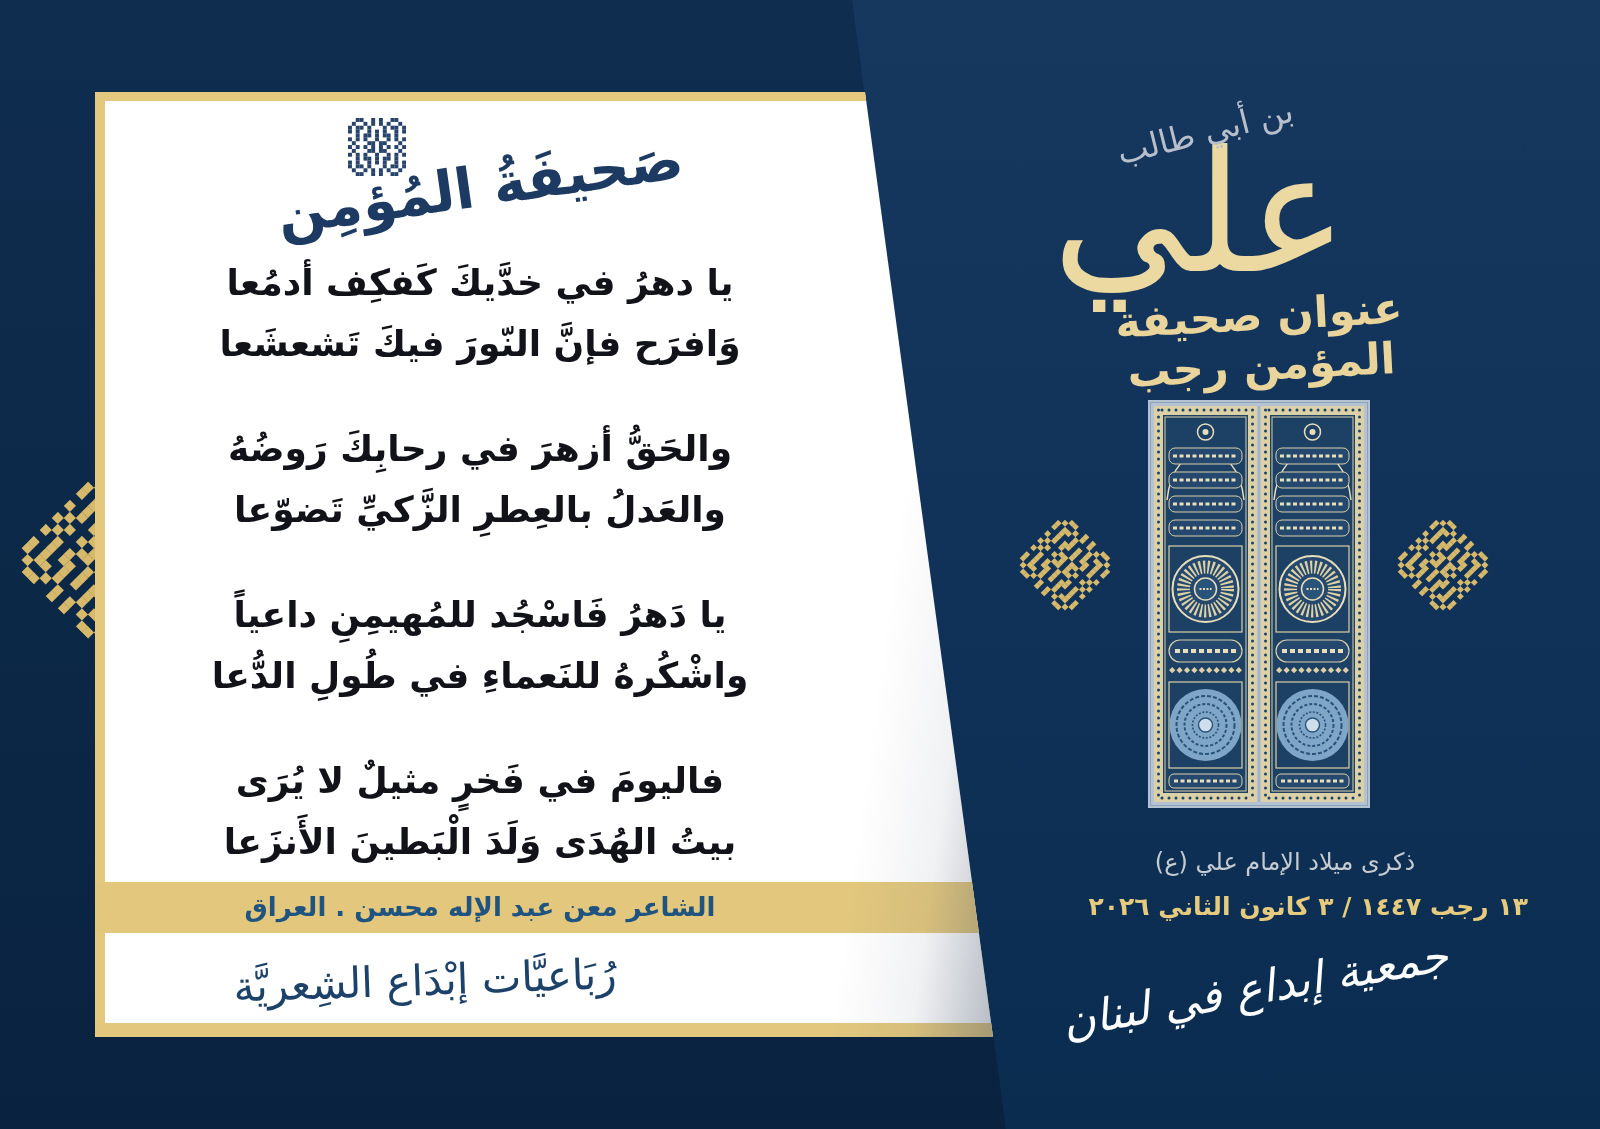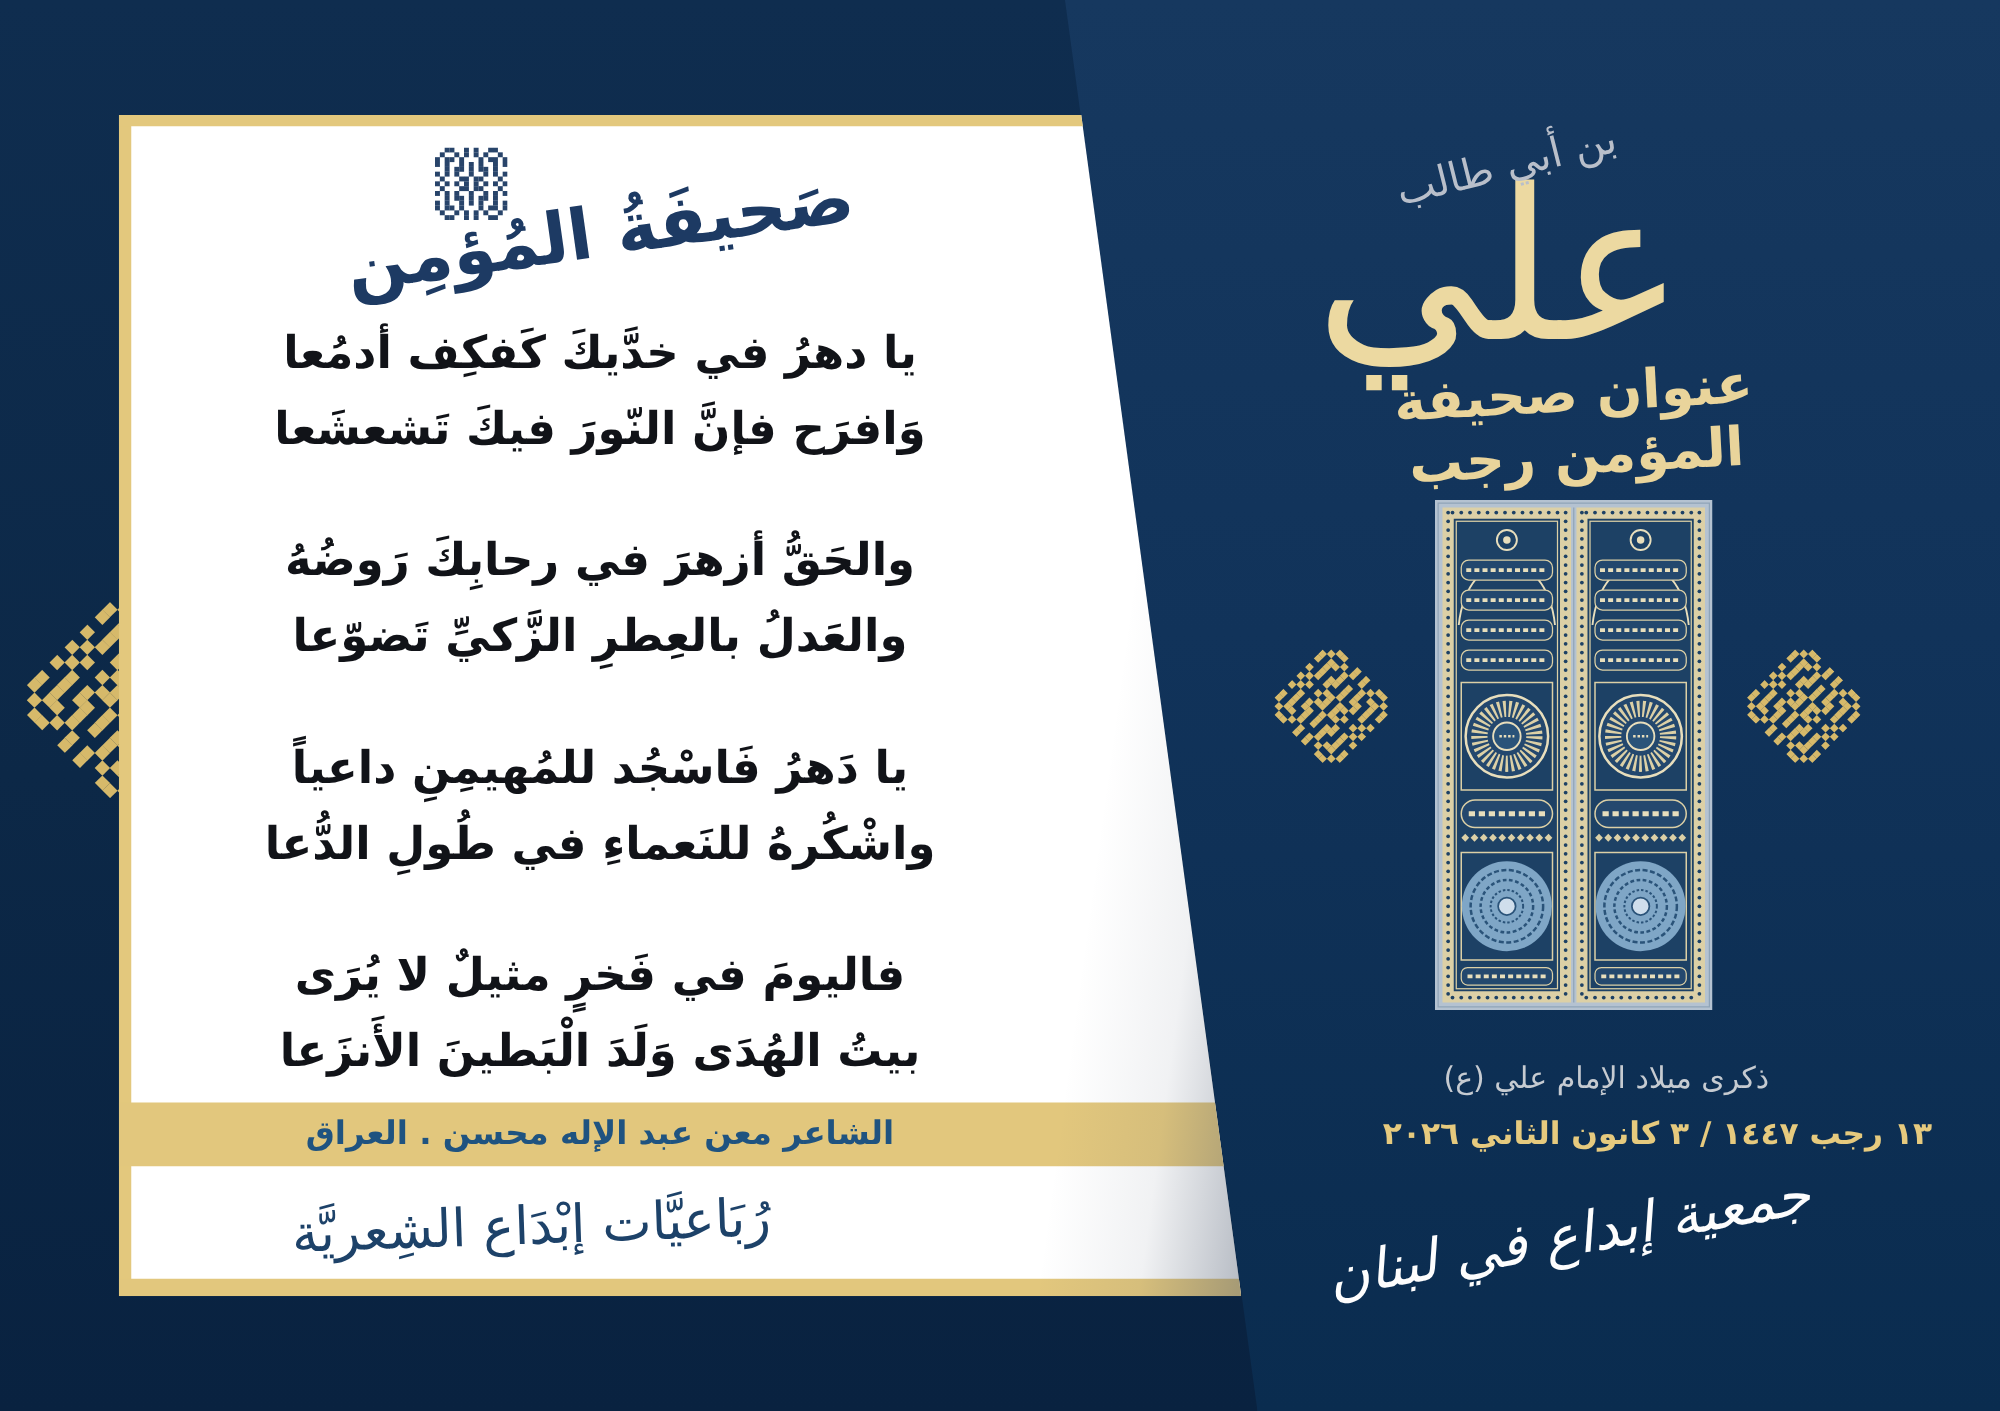--- a/index.html
+++ b/index.html
@@ -67,21 +67,21 @@
   .flank-ornament{width:74px;height:74px;transform:rotate(45deg);z-index:1;}
   #flank-left{left:1028px;top:528px;}
   #flank-right{left:1406px;top:528px;}
   #edge-ornament{left:-28px;top:496px;width:256px;height:128px;z-index:1;}
   #edge-ornament .k{position:absolute;left:64px;top:0;width:128px;height:128px;transform:rotate(45deg);}
   #occasion-line1{
     left:1035px;top:848px;width:500px;text-align:center;
     font-size:24px;color:#c6cbd1;letter-spacing:0;
   }
   #occasion-line2{
-    left:1076px;top:892px;width:500px;text-align:center;
+    left:1028px;top:892px;width:500px;text-align:right;
     font-size:25px;font-weight:bold;color:#e6ca7e;
   }
   #org-signature{
     left:1055px;top:962px;width:400px;text-align:center;
     font-size:45px;color:#fdfdfd;transform:rotate(-10deg);font-style:italic;
   }
 </style>
 </head>
 <body>
 

